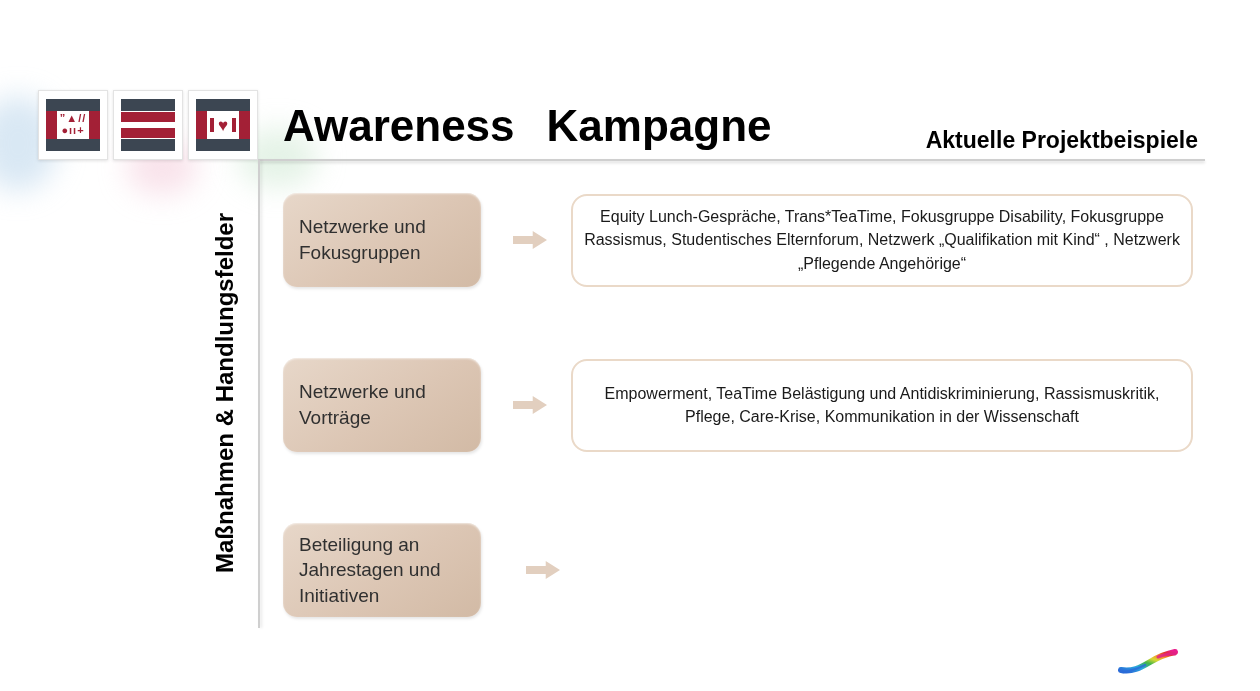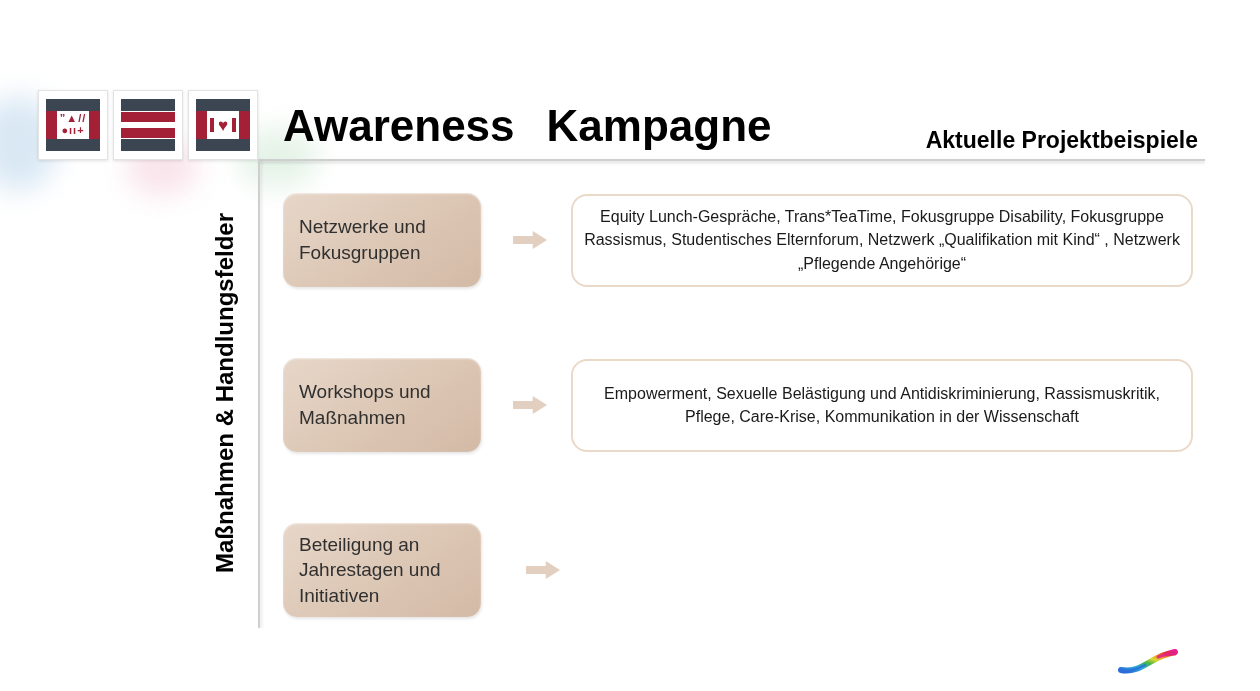--- a/index.html
+++ b/index.html
@@ -128,23 +128,23 @@
 
   <div class="side-label">Maßnahmen &amp; Handlungsfelder</div>
 
   <div class="row row1">
     <div class="category">Netzwerke und Fokusgruppen</div>
     <div class="arrow"></div>
     <div class="content-box">Equity Lunch-Gespräche, Trans*TeaTime, Fokusgruppe Disability, Fokusgruppe Rassismus, Studentisches Elternforum, Netzwerk „Qualifikation mit Kind“ , Netzwerk „Pflegende Angehörige“</div>
   </div>
 
   <div class="row row2">
-    <div class="category">Workshops und Maßnahmen</div>
+    <div class="category">Netzwerke und Vorträge</div>
     <div class="arrow"></div>
-    <div class="content-box">Empowerment, Sexuelle Belästigung und Antidiskriminierung, Rassismuskritik, Pflege, Care-Krise, Kommunikation in der Wissenschaft</div>
+    <div class="content-box">Empowerment, TeaTime Belästigung und Antidiskriminierung, Rassismuskritik, Pflege, Care-Krise, Kommunikation in der Wissenschaft</div>
   </div>
 
   <div class="row row3">
     <div class="category">Beteiligung an Jahrestagen und Initiativen</div>
     <div class="arrow"></div>
   </div>
 
   <svg class="rainbow" viewBox="0 0 62 32">
     <defs>
       <linearGradient id="rg" x1="0" y1="1" x2="1" y2="0">

